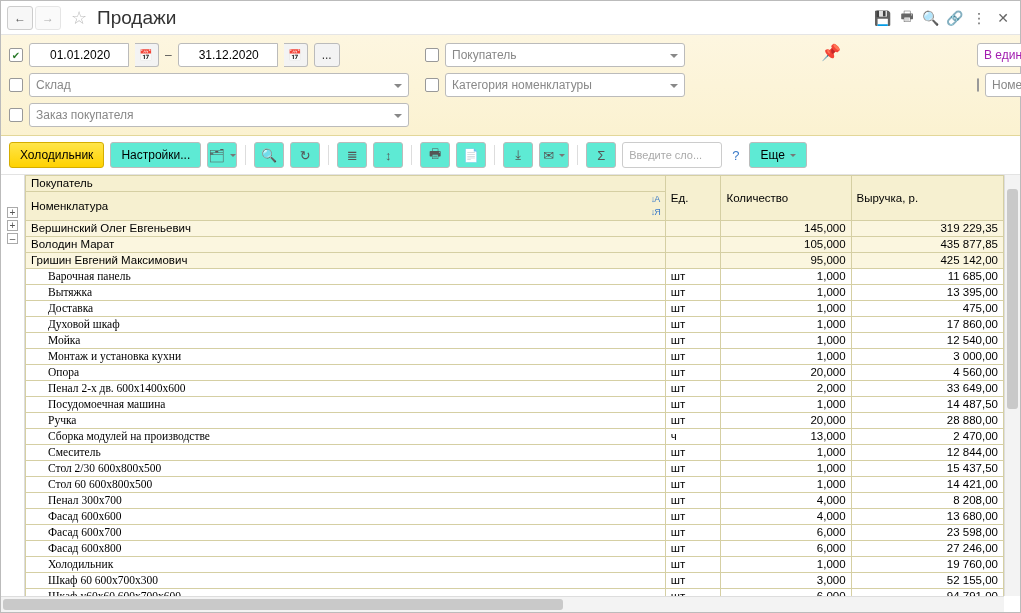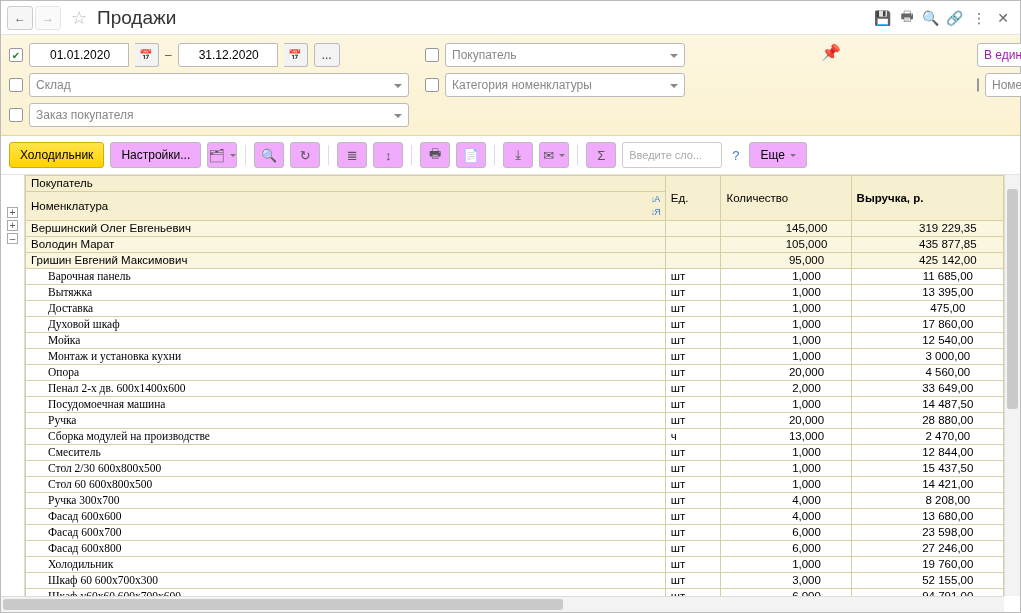--- a/index.html
+++ b/index.html
@@ -18,43 +18,43 @@
 .date-input { width: 100px; height: 24px; border: 1px solid #bbb; background: #fff; padding: 0 20px; font-size: 12px; display: flex; align-items: center; border-radius: 3px 0 0 3px; }
 .cal-btn { width: 24px; height: 24px; border: 1px solid #bbb; border-left: none; background: #f3f3f3; font-size: 11px; color: #666; cursor: pointer; border-radius: 0 3px 3px 0; display:flex;align-items:center;justify-content:center;}
 .dots-btn { width: 26px; height: 24px; border: 1px solid #bbb; background: #f3f3f3; font-size: 12px; color: #333; cursor: pointer; border-radius: 3px; display:flex;align-items:center;justify-content:center;}
 .select { height: 24px; border: 1px solid #bbb; background: #fff; flex: 1; display: flex; align-items: center; padding: 0 6px; position: relative; color: #888; border-radius: 3px; cursor: pointer; }
 .select.val { color: #a21caf; }
 .select::after { content: ""; position: absolute; right: 6px; top: 10px; border: 4px solid transparent; border-top-color: #888; }
 .dash { color: #555; }
 .pin { color: #c79d3f; font-size: 16px; cursor: pointer; text-align: center; }
 
 .toolbar { padding: 6px 8px; display: flex; align-items: center; gap: 6px; border-bottom: 1px solid #e3e3e3; }
-.btn { height: 26px; border: 1px solid #bbb; background: #f0abfc; border-radius: 3px; padding: 0 10px; font-size: 12px; cursor: pointer; display: flex; align-items: center; gap: 3px;}
+.btn { height: 26px; border: 1px solid #bbb; background: #5eead4; border-radius: 3px; padding: 0 10px; font-size: 12px; cursor: pointer; display: flex; align-items: center; gap: 3px;}
 .btn.primary { background: linear-gradient(#ffe54a,#ffd200); border-color: #d4ad00; font-weight: 400; }
 .btn.icon-only { width: 30px; padding: 0; justify-content: center; font-size: 13px; color: #555; }
 .btn.dd::after { content:""; margin-left:2px; border:3px solid transparent; border-top-color:#777; position:relative; top:2px;}
 .sep { width: 1px; height: 20px; background: #ddd; margin: 0 2px; }
 .search-box { width: 100px; height: 26px; border: 1px solid #ccc; padding: 0 6px; color: #aaa; font-size: 11px; display: flex; align-items: center; border-radius: 3px; }
 .help { color: #3a7ac8; font-size: 13px; padding: 0 4px; cursor: pointer; }
 
 .report { flex: 1; display: flex; overflow: hidden; padding: 0 0 0 0; }
 .tree-gutter { width: 24px; background: #fff; border-right: 1px solid #ddd; }
 .tree-gutter .node { height: 15px; display:flex; align-items:center; justify-content:center; color:#555; font-size:10px; border:1px solid #aaa; width:11px; height:11px; margin:2px auto; line-height:9px; cursor:pointer; background:#fff;}
 .tree-gutter .sp { height:15px; }
 
 .grid-wrap { flex: 1; overflow: auto; position:relative; }
 table { border-collapse: collapse; width: 100%; }
 th, td { border: 1px solid #d5cfa3; padding: 1px 5px; font-size: 11.5px; height: 15px; line-height: 13px; text-align: left; white-space: nowrap; }
 thead th { background: #f6f0d0; font-weight: 400; }
 .row-group td { background: #fbf6df; }
-.num { text-align: center; padding-left: 46px; }
+.num { text-align: right; padding-left: 46px; }
 .col-name { width: 460px; }
 .col-unit { width: 40px; }
 .col-qty { width: 85px; }
-.col-rev { width: 100px; font-weight: bold; }
+.col-rev { width: 100px; }
 .indent1 { padding-left: 22px; font-family: Liberation Serif, serif; }
 .sortcell { display:flex; align-items:center; justify-content:space-between;}
 .sortmark { font-size:9px; color:#3a7ac8; letter-spacing:-1px;}
 
 .vscroll { width: 16px; background: #f3f3f3; border-left: 1px solid #ddd; position: relative; }
 .vscroll .thumb { position: absolute; top: 14px; left: 2px; right: 2px; height: 220px; background: #c9c9c9; border-radius: 3px; }
 .hscroll { height: 16px; background: #f3f3f3; border-top:1px solid #ddd; position:relative; margin:0 16px 0 0;}
 .hscroll .thumb { position:absolute; left:2px; top:2px; bottom:2px; width:560px; background:#c9c9c9; border-radius:3px;}
 </style>
 </head>
@@ -272,21 +272,21 @@
               <td class="num">1,000</td>
               <td class="num">15 437,50</td>
             </tr>
             <tr>
               <td class="indent1">Стол 60 600х800х500</td>
               <td>шт</td>
               <td class="num">1,000</td>
               <td class="num">14 421,00</td>
             </tr>
             <tr>
-              <td class="indent1">Ручка 300х700</td>
+              <td class="indent1">Пенал 300х700</td>
               <td>шт</td>
               <td class="num">4,000</td>
               <td class="num">8 208,00</td>
             </tr>
             <tr>
               <td class="indent1">Фасад 600х600</td>
               <td>шт</td>
               <td class="num">4,000</td>
               <td class="num">13 680,00</td>
             </tr>

